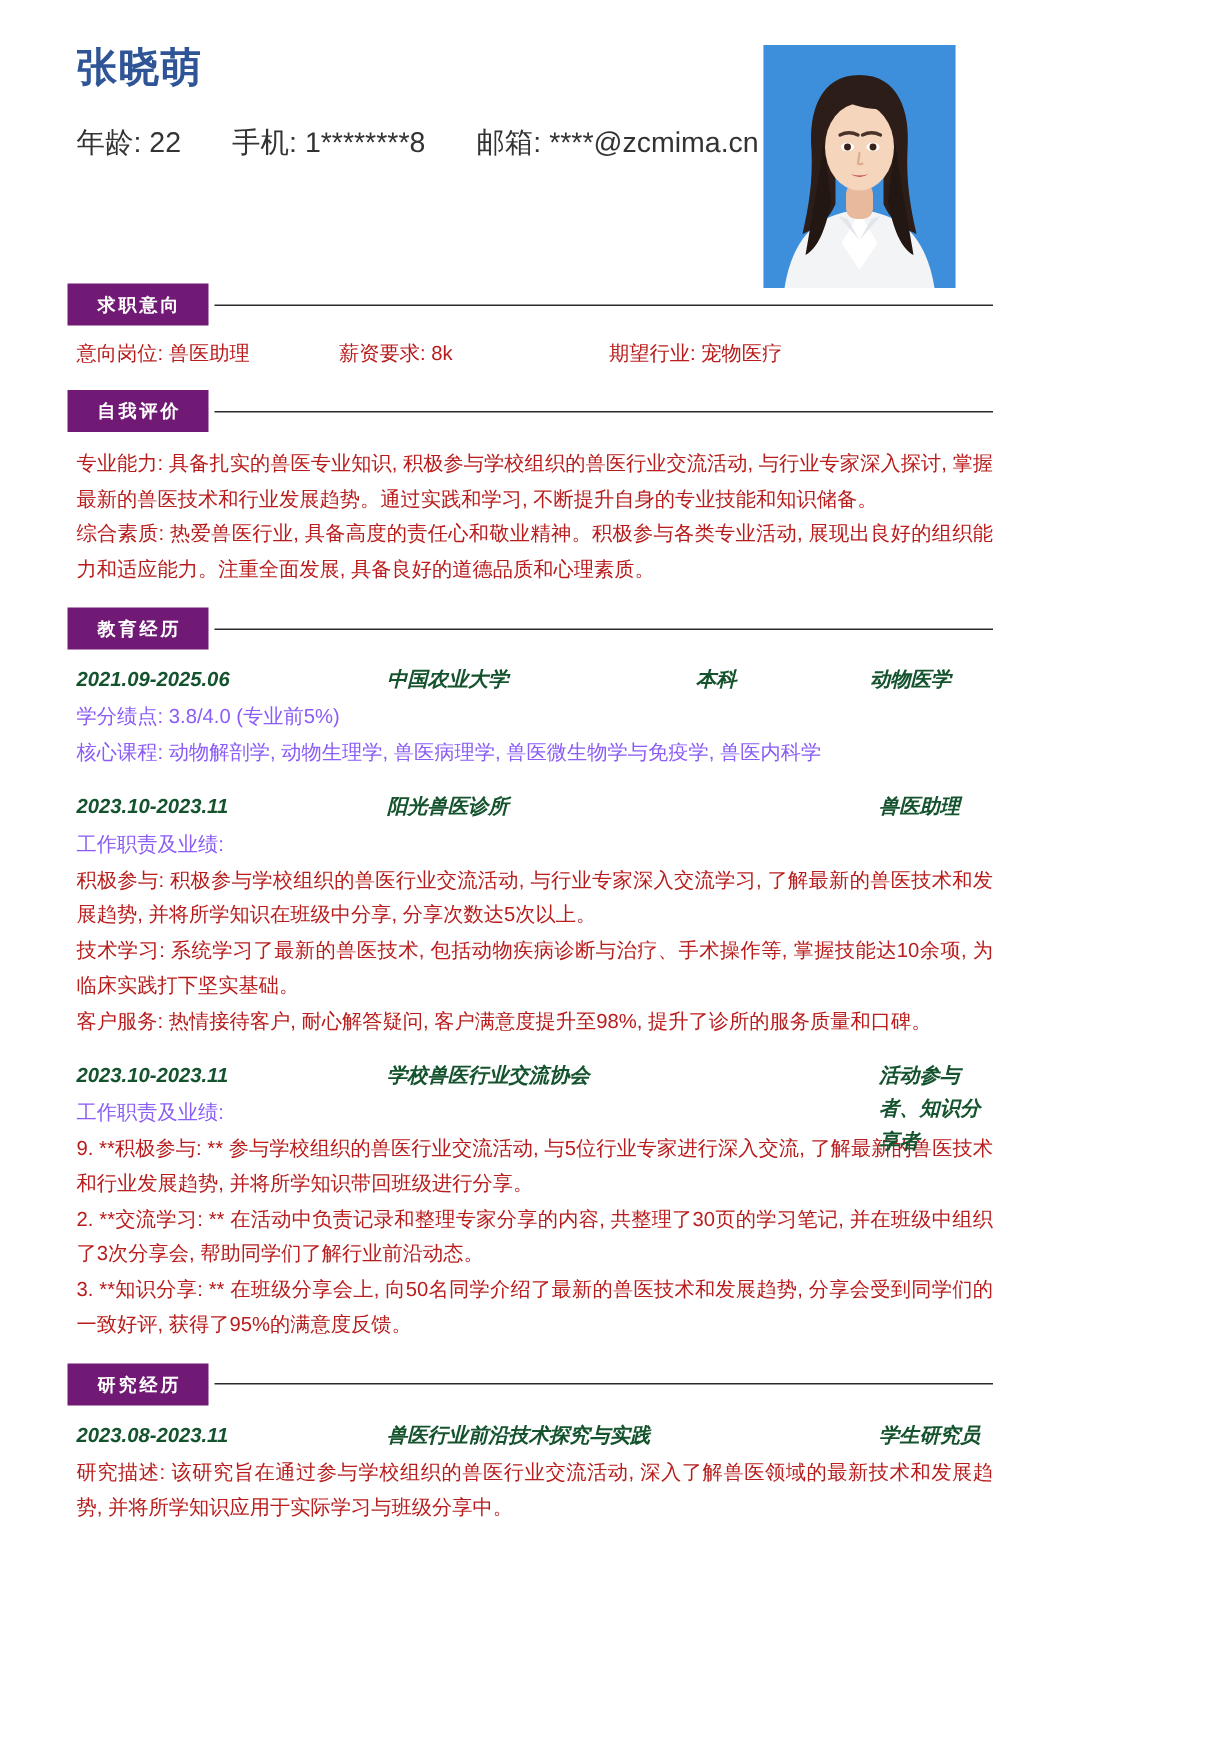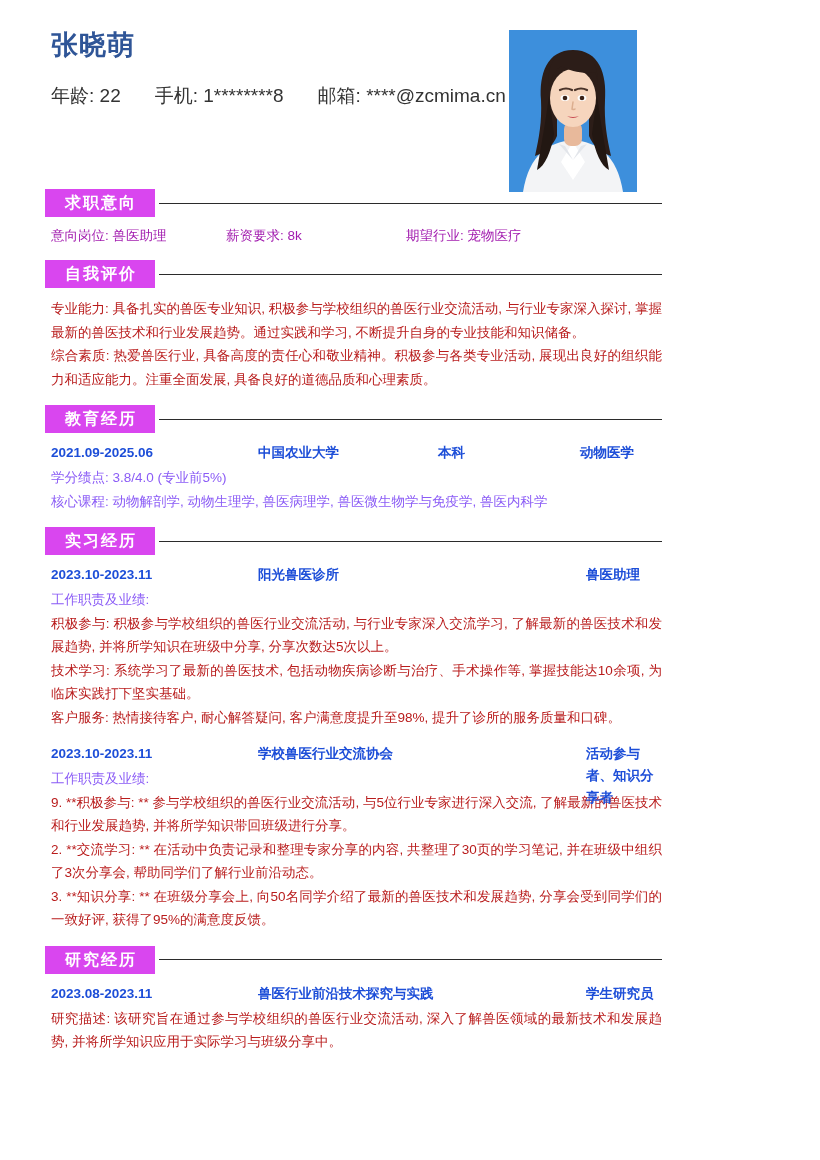--- a/index.html
+++ b/index.html
@@ -67,23 +67,23 @@
   
   .section {
     margin-top: 14px;
   }
   .sec-head {
     display: flex;
     align-items: center;
     height: 28px;
   }
   .sec-title {
-    background: #d946ef;
+    background: #701a75;
     color: #ffffff;
-    font-size: 16px;
+    font-size: 12px;
     font-weight: bold;
     letter-spacing: 2px;
     height: 28px;
     line-height: 28px;
     padding: 0 18px 0 20px;
     min-width: 92px;
     text-align: right;
     box-sizing: border-box;
     white-space: nowrap;
   }
@@ -96,21 +96,21 @@
   }
 
   .sec-body {
     padding: 0 5px 0 6px;
     margin-top: 9px;
   }
 
   
   .field-row {
     font-size: 13.5px;
-    color: #a21caf;
+    color: #b91c1c;
     line-height: 20px;
     white-space: nowrap;
   }
   .field-row .fld {
     display: inline-block;
   }
   .field-row .fld.f0 { width: 175px; }
   .field-row .fld.f1 { width: 180px; }
 
   
@@ -120,29 +120,30 @@
     color: #b91c1c;
     margin: 0;
     text-align: justify;
     text-justify: inter-ideograph;
   }
 
   
   .entry-head {
     font-size: 13.5px;
     font-weight: bold;
-    color: #1d4ed8;
+    color: #14532d;
     line-height: 22px;
     position: relative;
     height: 22px;
     margin-bottom: 2px;
+    font-style: italic;
   }
   .entry-head .c-date  { position: absolute; left: 0;    top: 0; }
   .entry-head .c-org   { position: absolute; left: 207px; top: 0; }
-  .entry-head .c-deg   { position: absolute; left: 387px; top: 0; }
+  .entry-head .c-deg   { position: absolute; left: 413px; top: 0; }
   .entry-head .c-major { position: absolute; left: 529px; top: 0; }
   .entry-head .c-role-right { position: absolute; left: 535px; top: 0; }
 
   .sub-line {
     font-size: 13.5px;
     line-height: 23.5px;
     color: #8b5cf6;
   }
 </style>
 </head>
@@ -224,24 +225,20 @@
         <span class="c-org">中国农业大学</span>
         <span class="c-deg">本科</span>
         <span class="c-major">动物医学</span>
       </div>
       <div class="sub-line">学分绩点: 3.8/4.0 (专业前5%)</div>
       <div class="sub-line">核心课程: 动物解剖学, 动物生理学, 兽医病理学, 兽医微生物学与免疫学, 兽医内科学</div>
     </div>
   </div>
 
   <div class="section">
-    <div class="sec-head">
-      <div class="sec-title">实习经历</div>
-      <div class="sec-rule"></div>
-    </div>
     <div class="sec-body">
       <div class="entry-head">
         <span class="c-date">2023.10-2023.11</span>
         <span class="c-org">阳光兽医诊所</span>
         <span class="c-role-right">兽医助理</span>
       </div>
       <div class="sub-line">工作职责及业绩:</div>
       <p class="para">积极参与: 积极参与学校组织的兽医行业交流活动, 与行业专家深入交流学习, 了解最新的兽医技术和发展趋势, 并将所学知识在班级中分享, 分享次数达5次以上。</p>
       <p class="para">技术学习: 系统学习了最新的兽医技术, 包括动物疾病诊断与治疗、手术操作等, 掌握技能达10余项, 为临床实践打下坚实基础。</p>
       <p class="para">客户服务: 热情接待客户, 耐心解答疑问, 客户满意度提升至98%, 提升了诊所的服务质量和口碑。</p>

